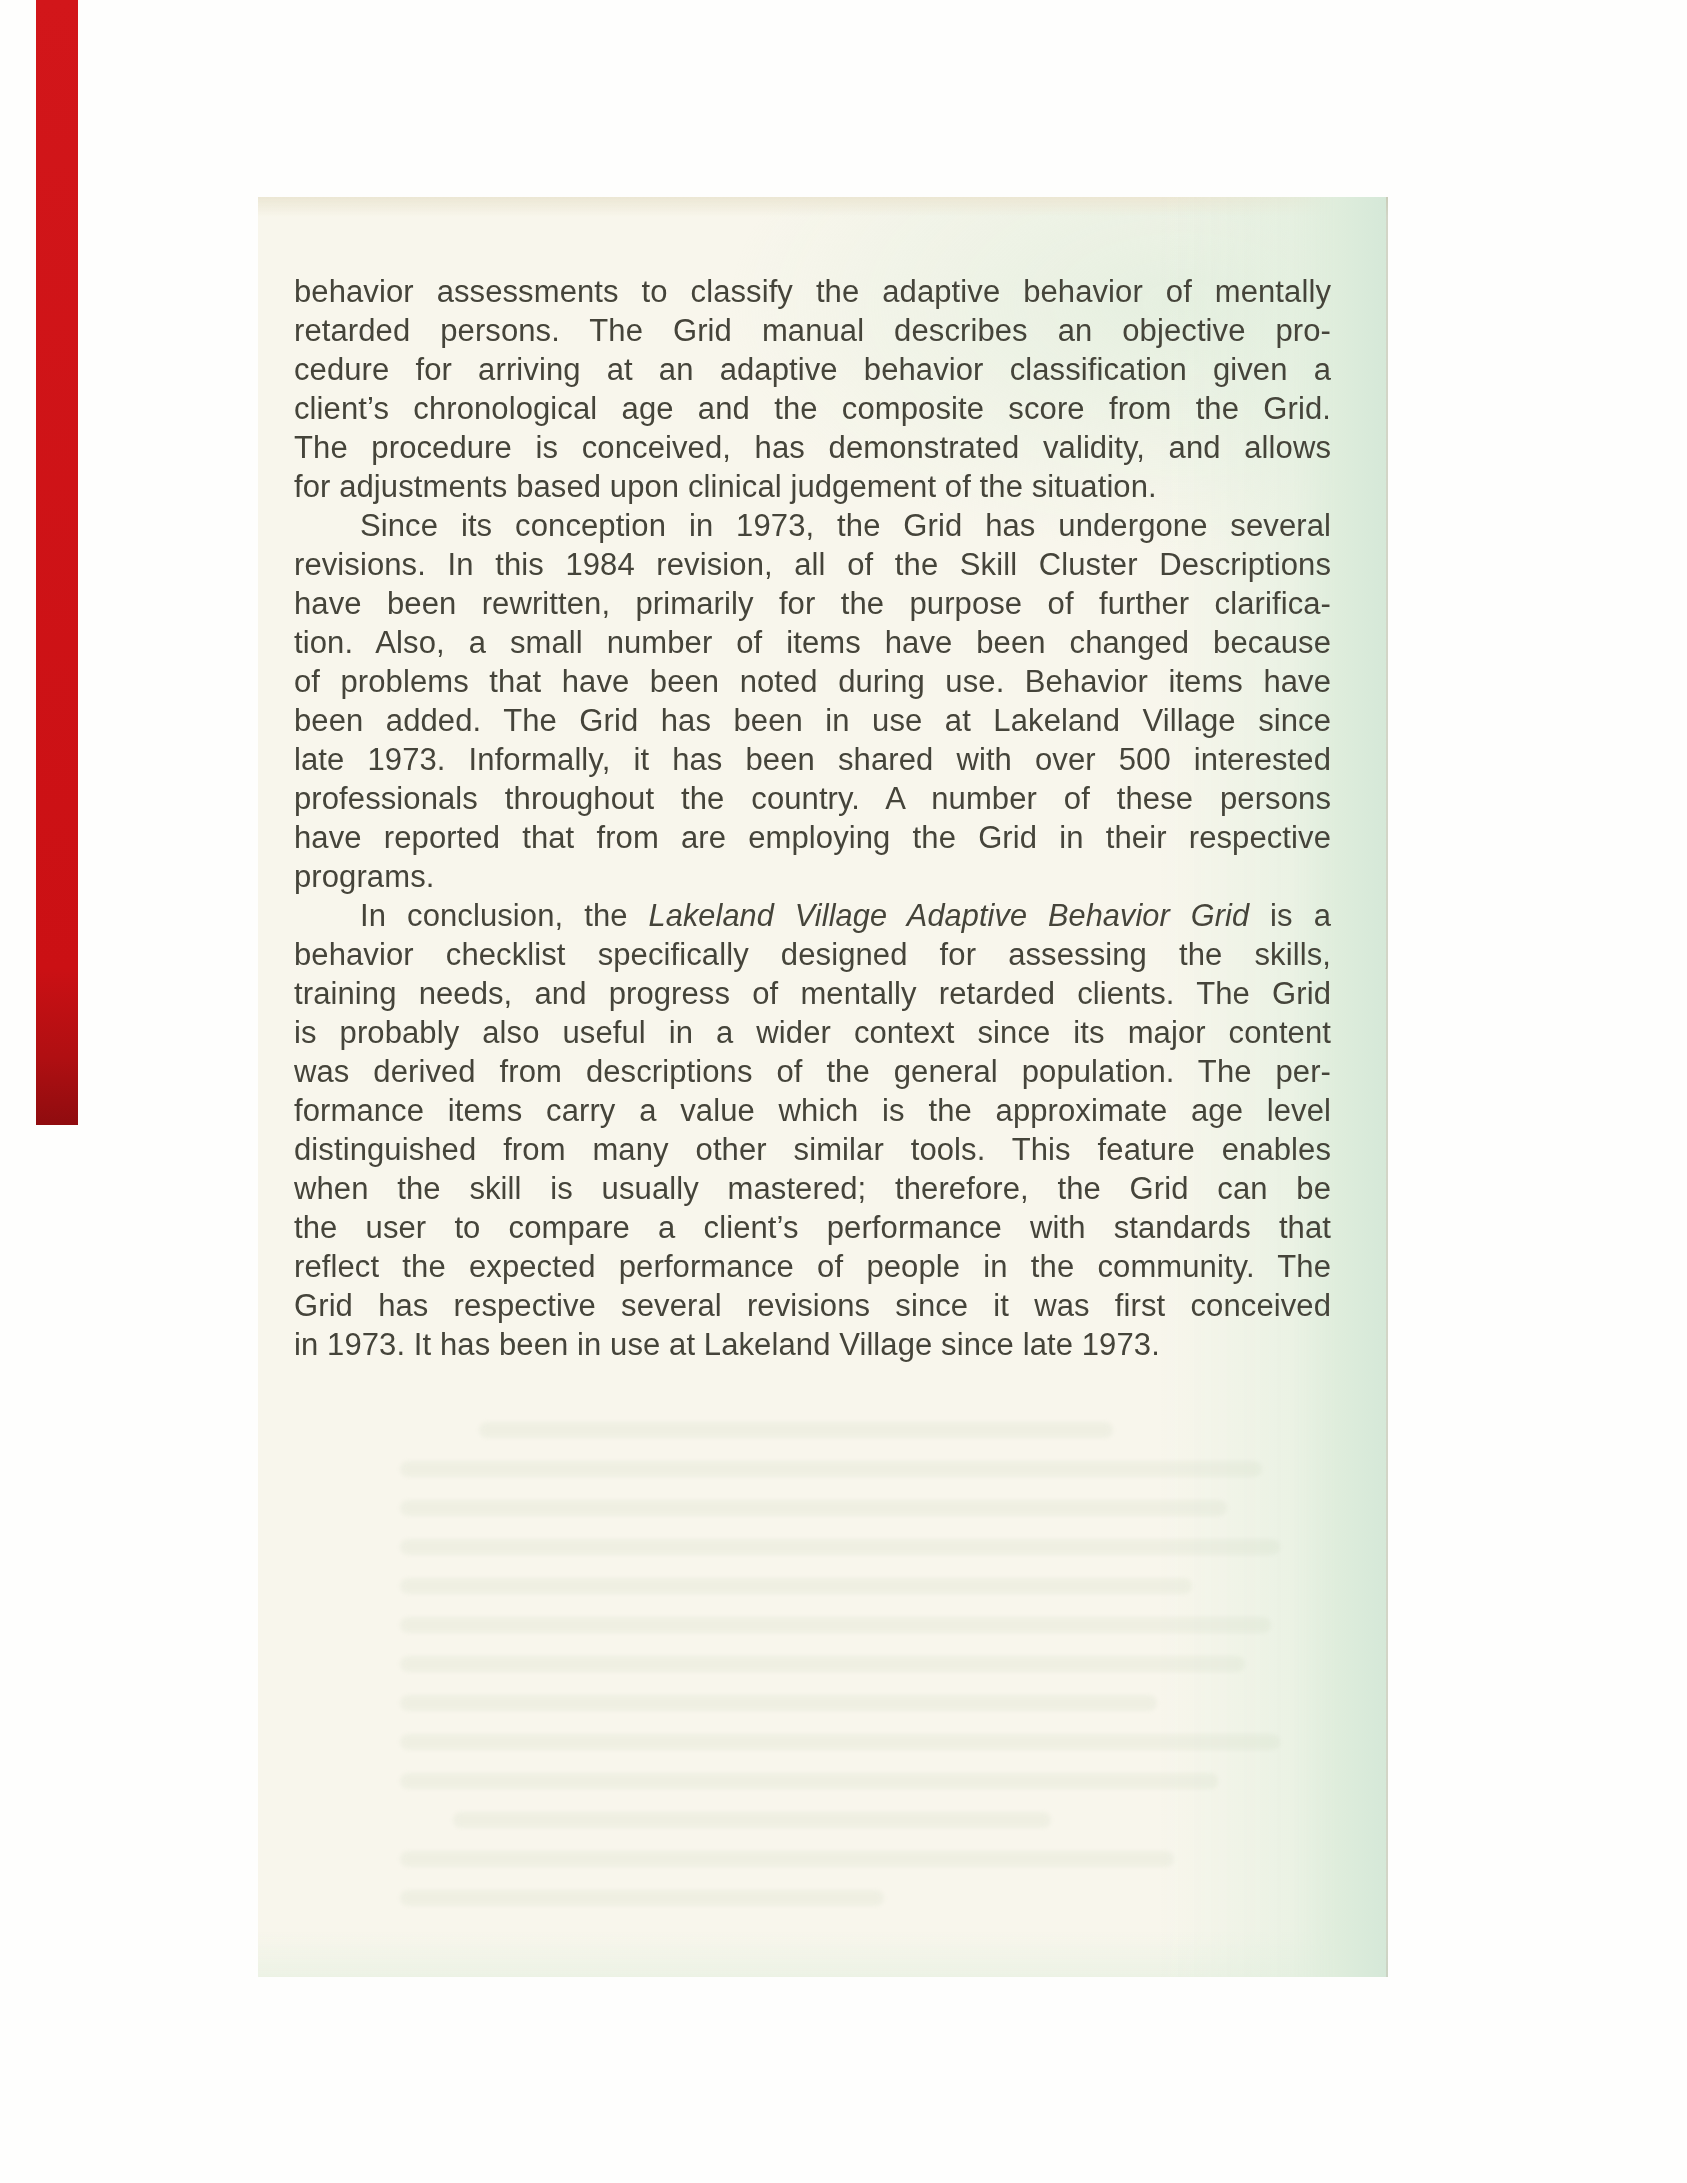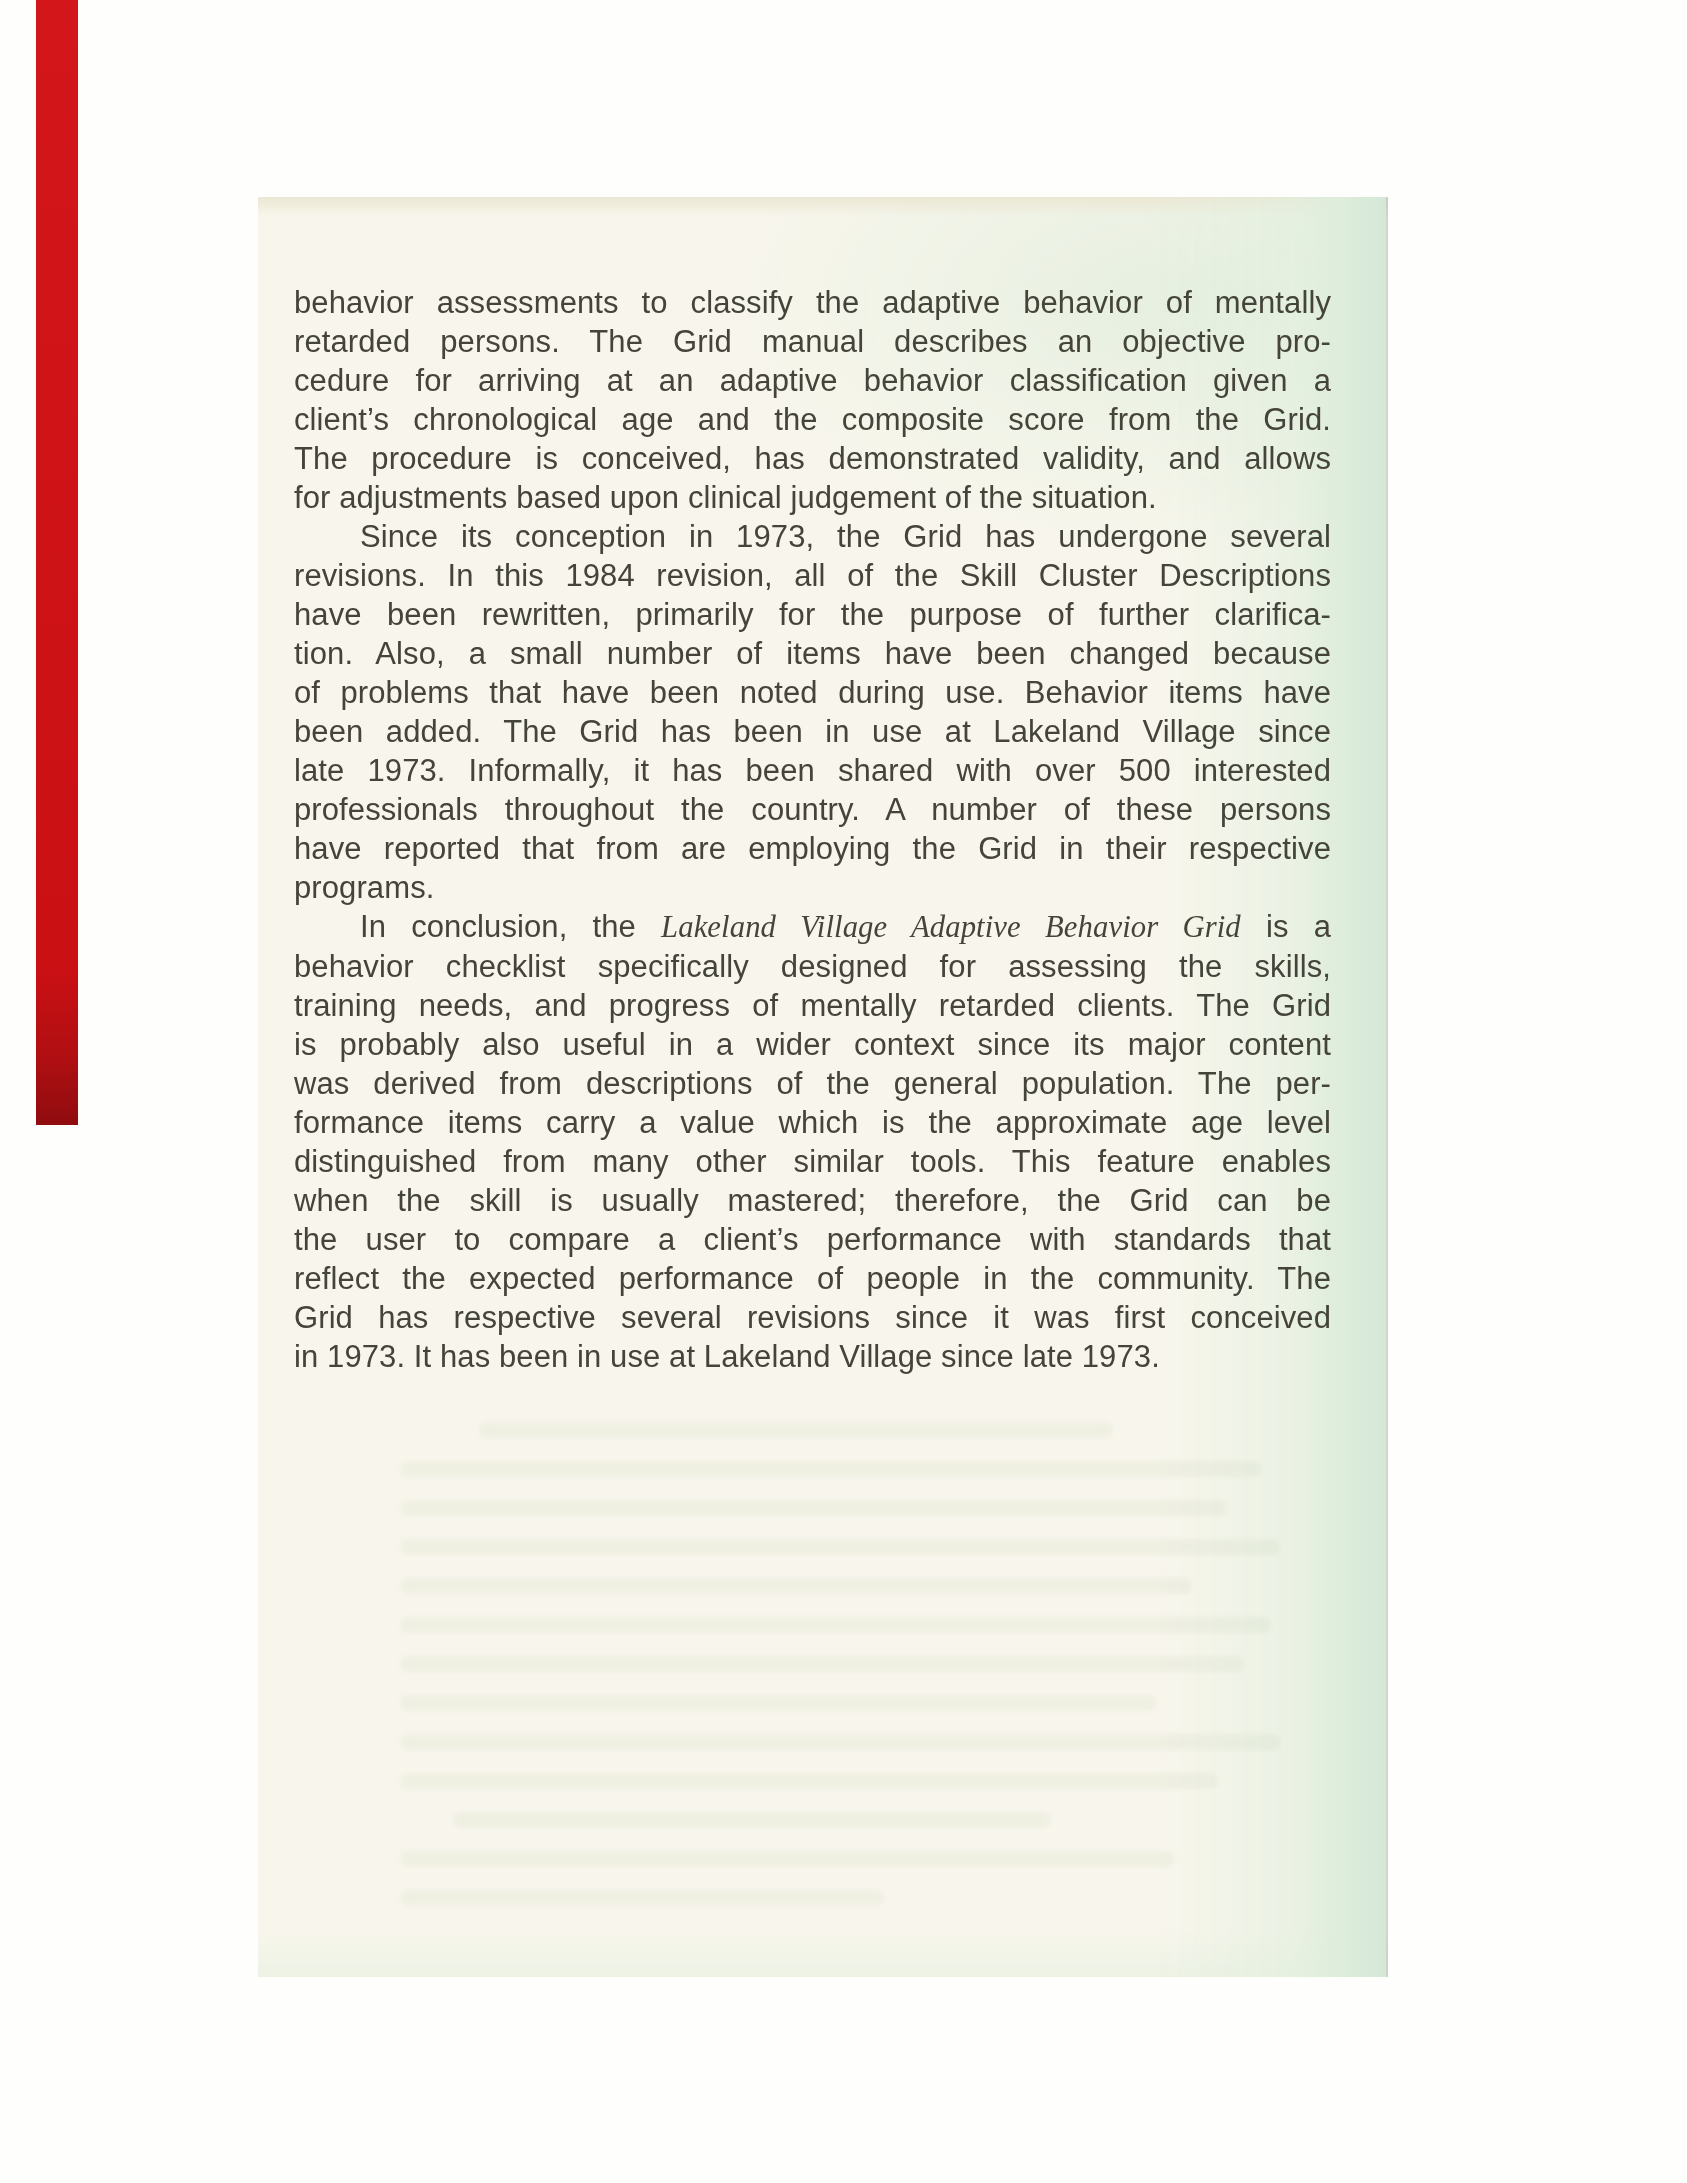--- a/index.html
+++ b/index.html
@@ -48,37 +48,37 @@
       linear-gradient(to top, rgba(223, 238, 221, 0.45) 0px, rgba(223, 238, 221, 0) 46px),
       radial-gradient(ellipse 629px 344px at 82% 6%,
         rgba(214, 234, 214, 0.55),
         rgba(214, 234, 214, 0) 72%),
       #f8f6ec;
     border-right: 2px solid rgba(148, 160, 140, 0.38);
   }
   .text-block {
     position: absolute;
     left: 36px;   
-    top: 86px;   
+    top: 75px;   
     width: 1037px;
     color: #45443a;
     font-size: 31px;
     line-height: 39px;
     letter-spacing: 0.1px;
   }
   .paragraph { margin: 0; padding: 0; }
   .line {
     text-align: justify;
     text-align-last: justify;
     white-space: normal;
   }
   .line.last { text-align-last: left; }
   .line.indent { text-indent: 66px; }
   .title-italic {
-    font-family: Liberation Serif, serif;
+    font-family: Liberation Sans, sans-serif;
     font-style: italic;
     font-size: 0.99em;
   }
   
   .bleed {
     position: absolute;
     left: 142px;  
     top: 1225px;
     width: 880px;
   }

